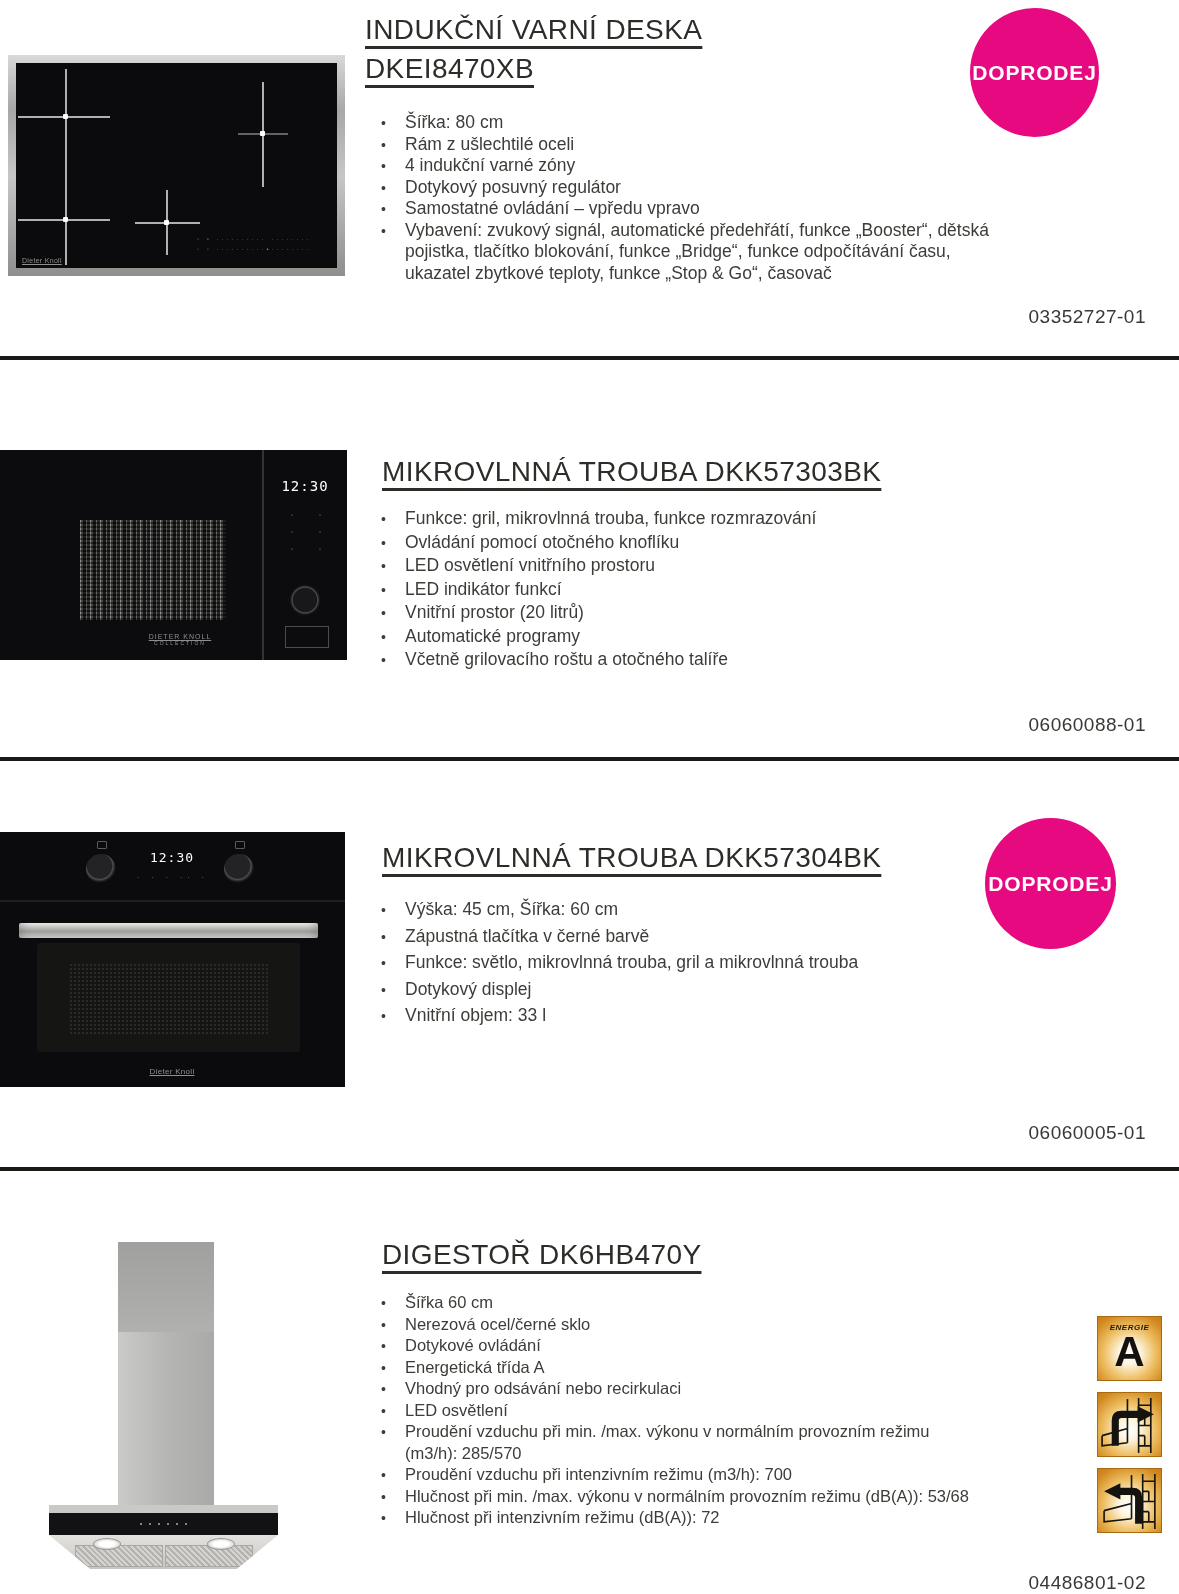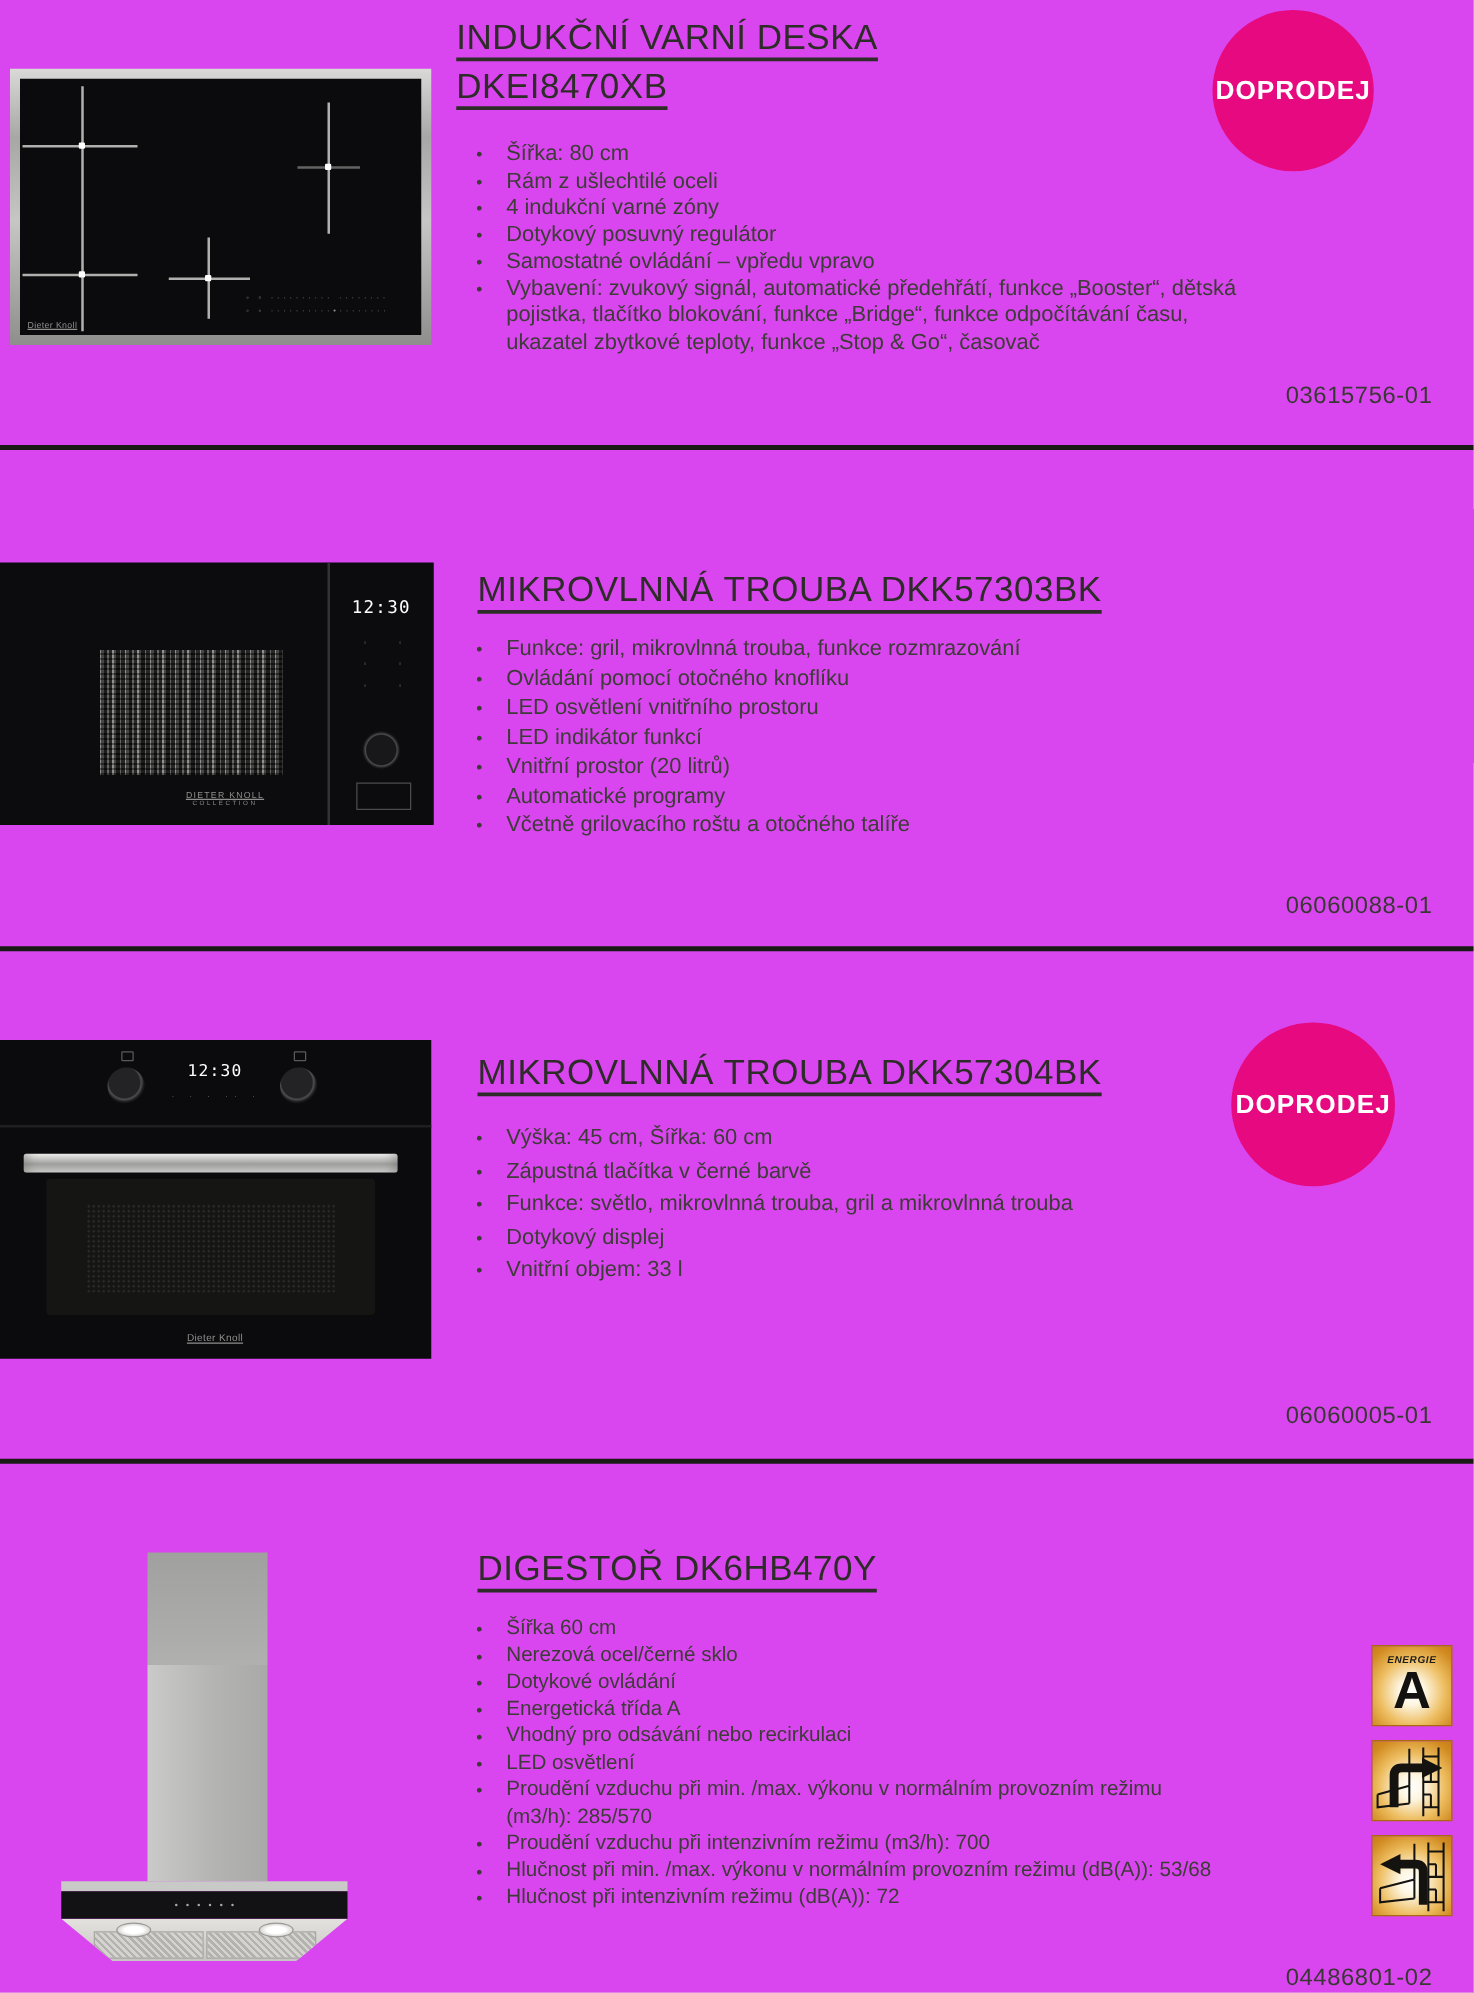--- a/index.html
+++ b/index.html
@@ -1,17 +1,17 @@
 <!DOCTYPE html>
 <html><head>
 <meta charset="utf-8">
 <style>
   html,body{margin:0;padding:0;}
   body{font-family:"Liberation Sans",sans-serif;background:#EEECE4;}
-  #page{position:relative;width:1179px;height:1594px;background:#d946ef;overflow:hidden;color:#3E3C38;}
+  #page{position:relative;width:1179px;height:1594px;background:#ffffff;overflow:hidden;color:#3E3C38;}
 
   
   .sec-title{position:absolute;margin:0;font-size:28px;font-weight:400;letter-spacing:.4px;color:#2E2C29;line-height:39px;}
   .title-line{display:table;text-decoration:underline;text-underline-offset:7px;text-decoration-thickness:2.5px;white-space:nowrap;}
   .bullets{position:absolute;margin:0;padding:0;list-style:none;font-size:17.5px;color:#3E3C38;}
   .bullets li{position:relative;padding-left:33px;}
   .bullets li::before{content:"•";position:absolute;left:9px;top:1px;font-size:14px;color:#3E3C38;}
   .code{position:absolute;font-size:19px;letter-spacing:.5px;color:#3A3834;}
   .divider{position:absolute;left:0;width:1179px;height:4px;background:#191915;border:none;margin:0;}
   .badge{position:absolute;border-radius:50%;background:#E6097F;display:flex;align-items:center;justify-content:center;
@@ -114,21 +114,21 @@
     <ul class="bullets" style="left:372px;top:112px;width:625px;line-height:21.5px;">
 
     <li><span>Šířka: 80 cm</span></li>
         <li><span>Rám z ušlechtilé oceli</span></li>
         <li><span>4 indukční varné zóny</span></li>
         <li><span>Dotykový posuvný regulátor</span></li>
         <li><span>Samostatné ovládání – vpředu vpravo</span></li>
         <li><span>Vybavení: zvukový signál, automatické předehřátí, funkce „Booster“, dětská pojistka, tlačítko blokování, funkce „Bridge“, funkce odpočítávání času, ukazatel zbytkové teploty, funkce „Stop &amp; Go“, časovač</span></li>
       </ul>
 
-    <div class="code" style="right:33px;top:306px;">03615756-01</div>
+    <div class="code" style="right:33px;top:306px;">03352727-01</div>
     <hr class="divider" style="top:356px;">
   </section>
 
   <section>
     <figure class="mw" style="margin:0;">
       <div class="mw-window"></div>
       <div class="mw-divider"></div>
       <div class="mw-display">12:30</div>
       <div class="mw-grid">
         <span>▫</span>

